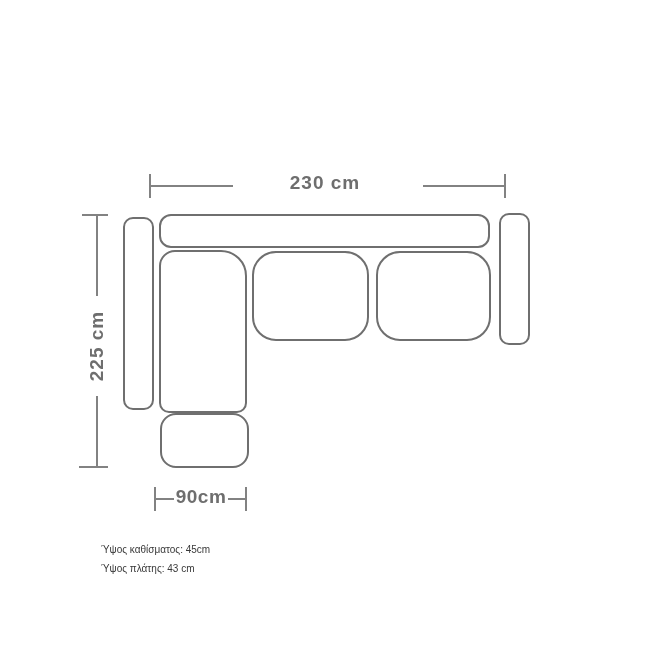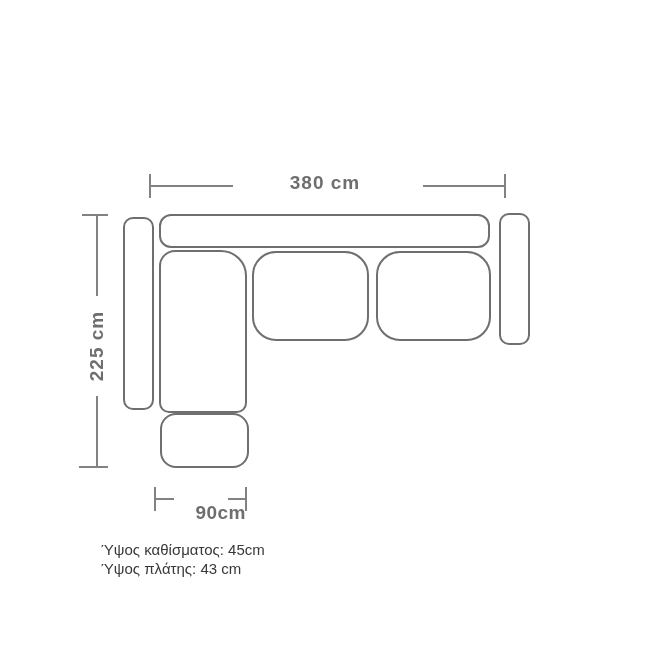--- a/index.html
+++ b/index.html
@@ -66,31 +66,31 @@
   }
   .dim-w-label {
     left: 240px; top: 172px; width: 170px;
     text-align: center;
   }
   .dim-h-label {
     left: 97px; top: 346px;
     transform: translate(-50%, -50%) rotate(-90deg);
   }
   .dim-f-label {
-    left: 156px; top: 502px; width: 90px;
-    text-align: right;
+    left: 156px; top: 486px; width: 90px;
+    text-align: center;
     letter-spacing: 0.5px;
   }
   
   .notes {
     position: absolute;
     left: 101px;
     top: 540px;
     color: var(--note-text);
-    font-size: 15px;
+    font-size: 10px;
     line-height: 19px;
     white-space: nowrap;
   }
 </style>
 </head>
 <body>
 
 <div class="canvas">
 
   <div class="part back-cushion"></div>
@@ -98,21 +98,21 @@
   <div class="part right-armrest"></div>
   <div class="part chaise-seat"></div>
   <div class="part middle-seat"></div>
   <div class="part right-seat"></div>
   <div class="part footstool"></div>
 
   <div class="dim dim-w-tick-l"></div>
   <div class="dim dim-w-seg1"></div>
   <div class="dim dim-w-seg2"></div>
   <div class="dim dim-w-tick-r"></div>
-  <div class="dim-label dim-w-label">380 cm</div>
+  <div class="dim-label dim-w-label">230 cm</div>
 
   <div class="dim dim-h-tick-t"></div>
   <div class="dim dim-h-seg1"></div>
   <div class="dim dim-h-seg2"></div>
   <div class="dim dim-h-tick-b"></div>
   <div class="dim-label dim-h-label">225 cm</div>
 
   <div class="dim dim-f-tick-l"></div>
   <div class="dim dim-f-seg1"></div>
   <div class="dim dim-f-seg2"></div>

